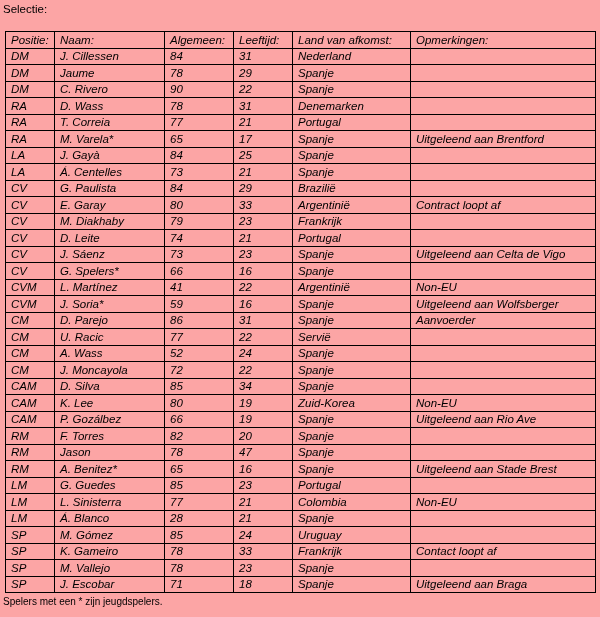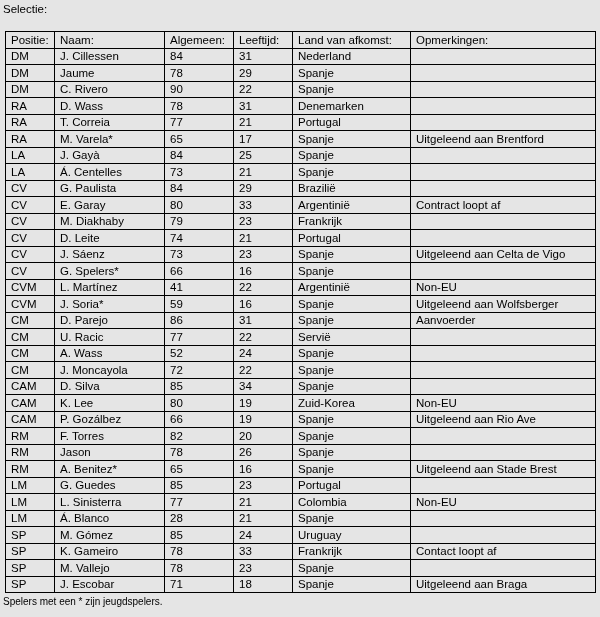--- a/index.html
+++ b/index.html
@@ -11,32 +11,33 @@
     width: 600px;
     height: 617px;
     font-family: "Liberation Sans", sans-serif;
     color: #000000;
     overflow: hidden;
   }
   .page {
     position: relative;
     width: 600px;
     height: 617px;
-    background: #e5e5e5;
+    background: #fca5a5;
   }
   .title {
     font-size: 11.5px;
     line-height: 13px;
     padding: 3px 0 0 3px;
   }
   table.player-table {
     border-collapse: collapse;
     table-layout: fixed;
     width: 590px;
     margin: 15px 0 0 5px;
+    font-style: italic;
   }
   table.player-table th,
   table.player-table td {
     border: 1px solid #000000;
     font-weight: normal;
     text-align: left;
     vertical-align: middle;
     font-size: 11.5px;
     line-height: 12px;
     height: 15.5px;
@@ -265,21 +266,21 @@
           <td>F. Torres</td>
           <td>82</td>
           <td>20</td>
           <td>Spanje</td>
           <td></td>
         </tr>
         <tr>
           <td>RM</td>
           <td>Jason</td>
           <td>78</td>
-          <td>26</td>
+          <td>47</td>
           <td>Spanje</td>
           <td></td>
         </tr>
         <tr>
           <td>RM</td>
           <td>A. Benitez*</td>
           <td>65</td>
           <td>16</td>
           <td>Spanje</td>
           <td>Uitgeleend aan Stade Brest</td>

